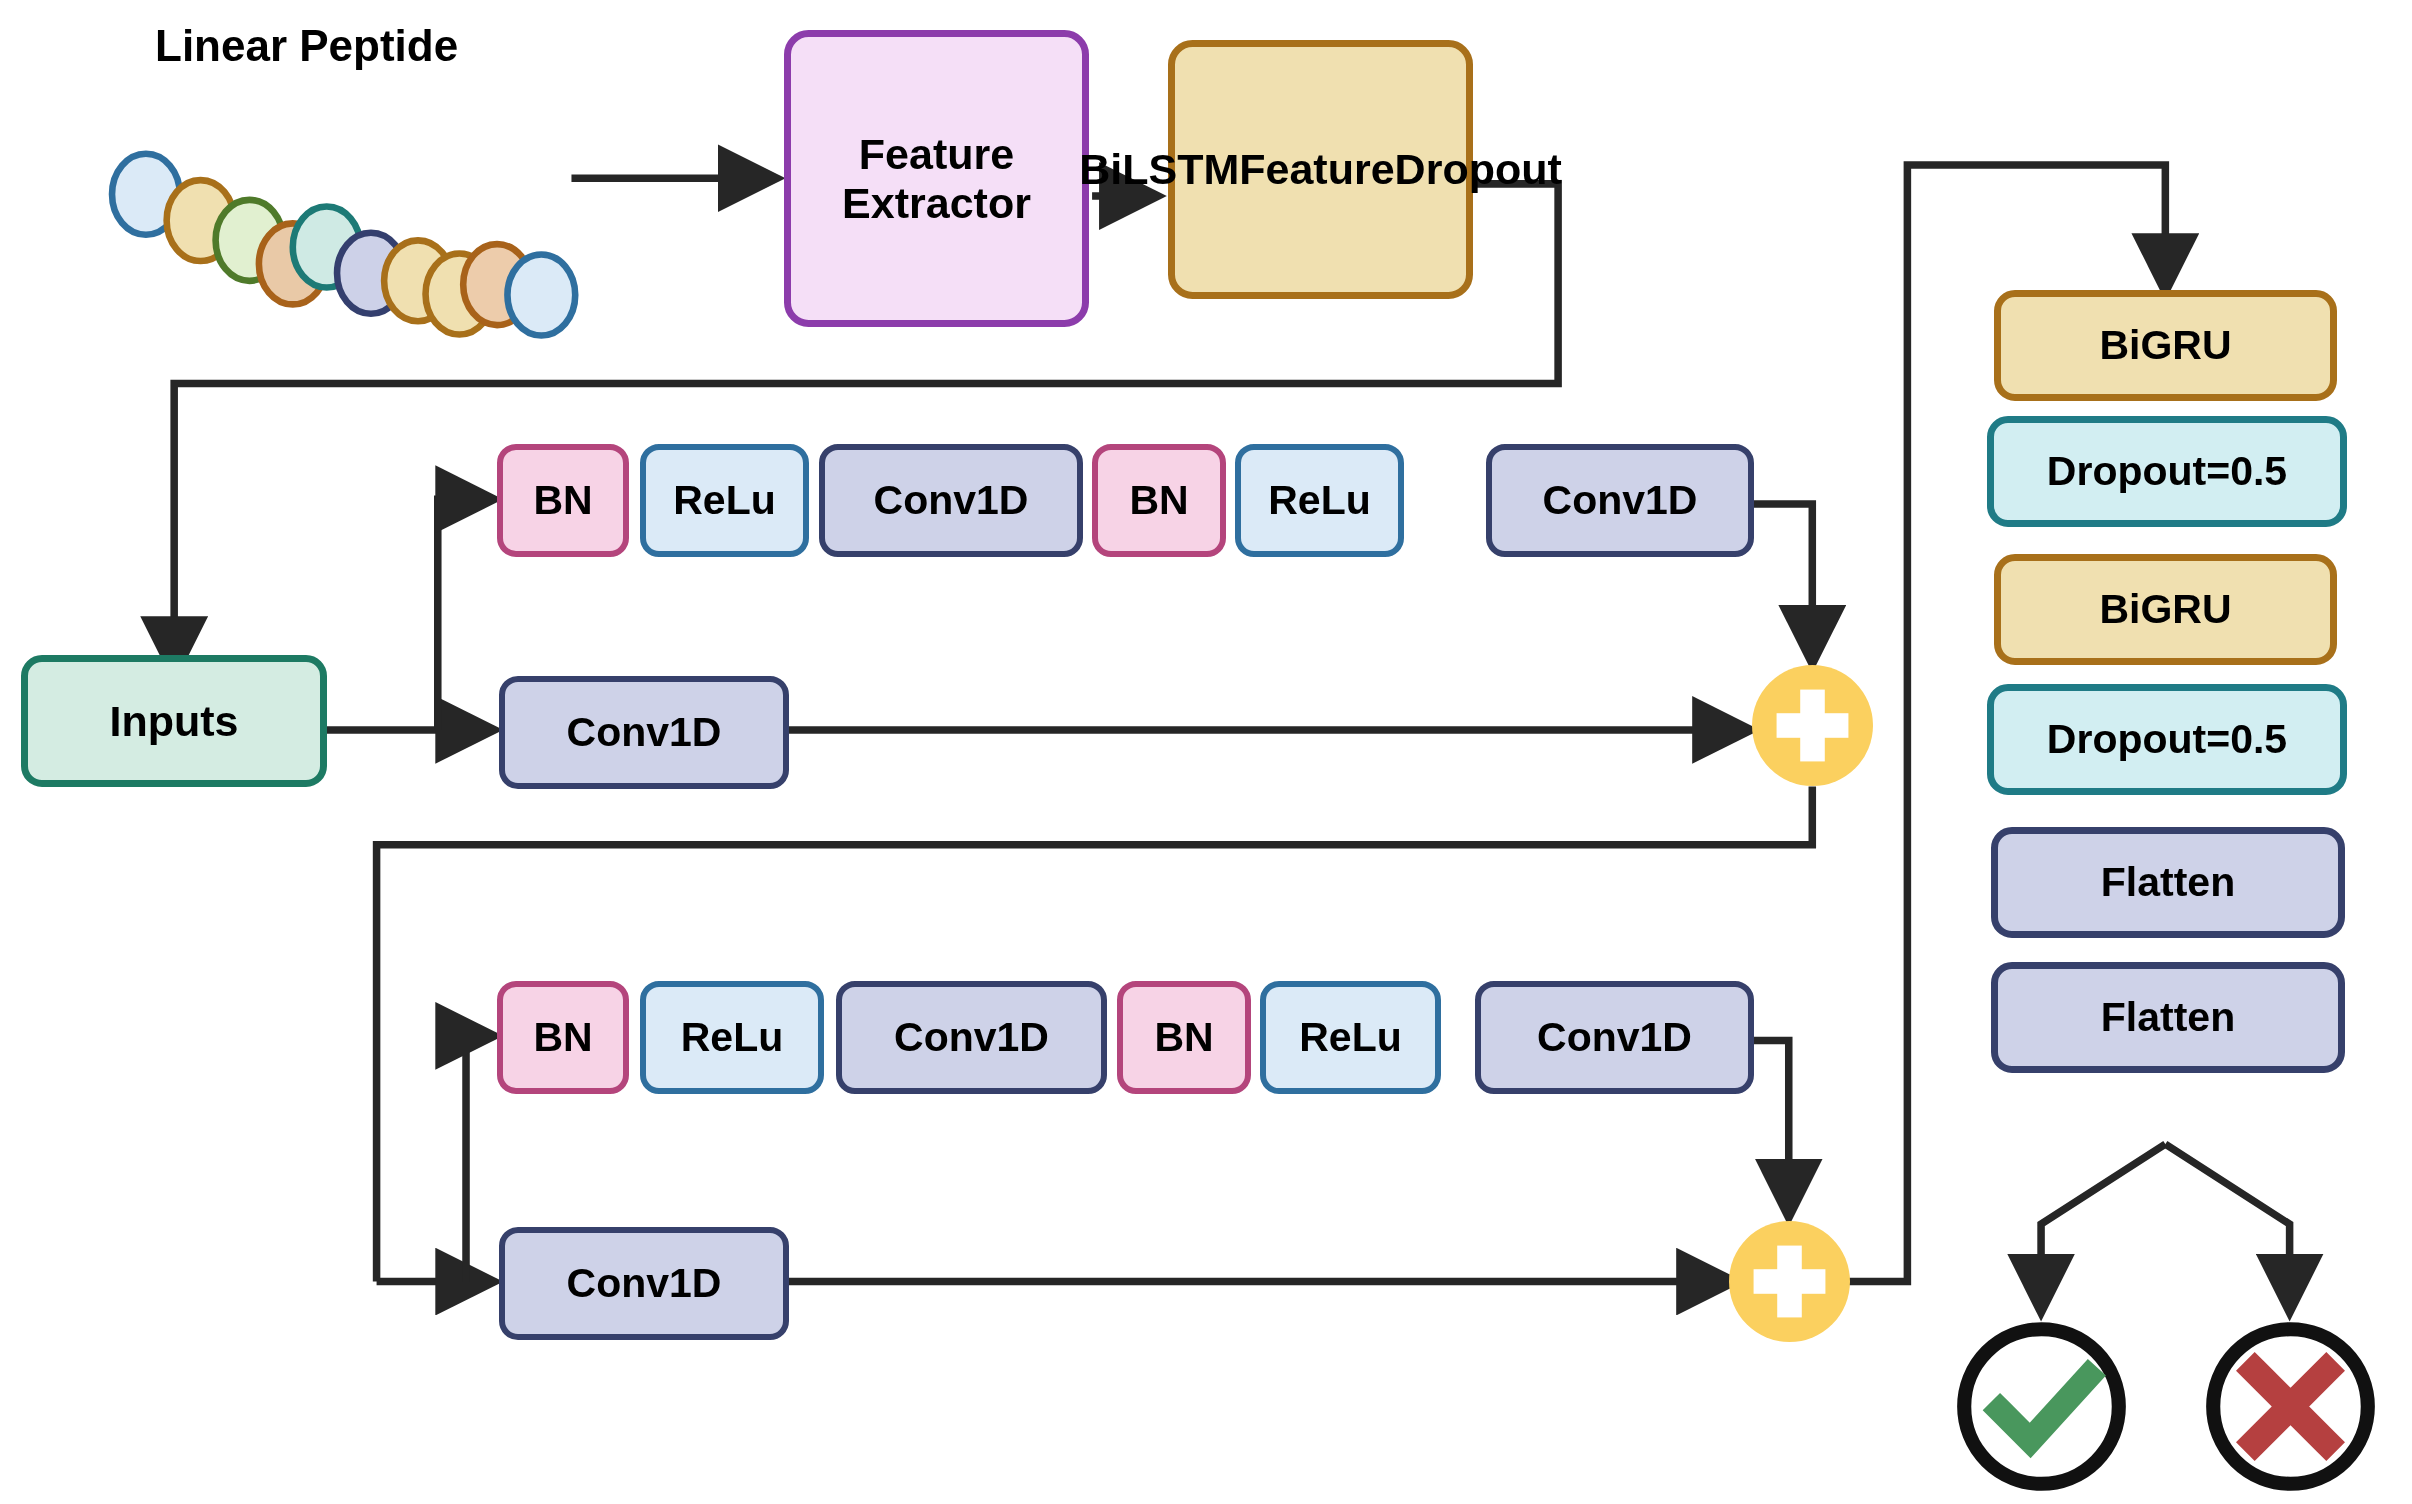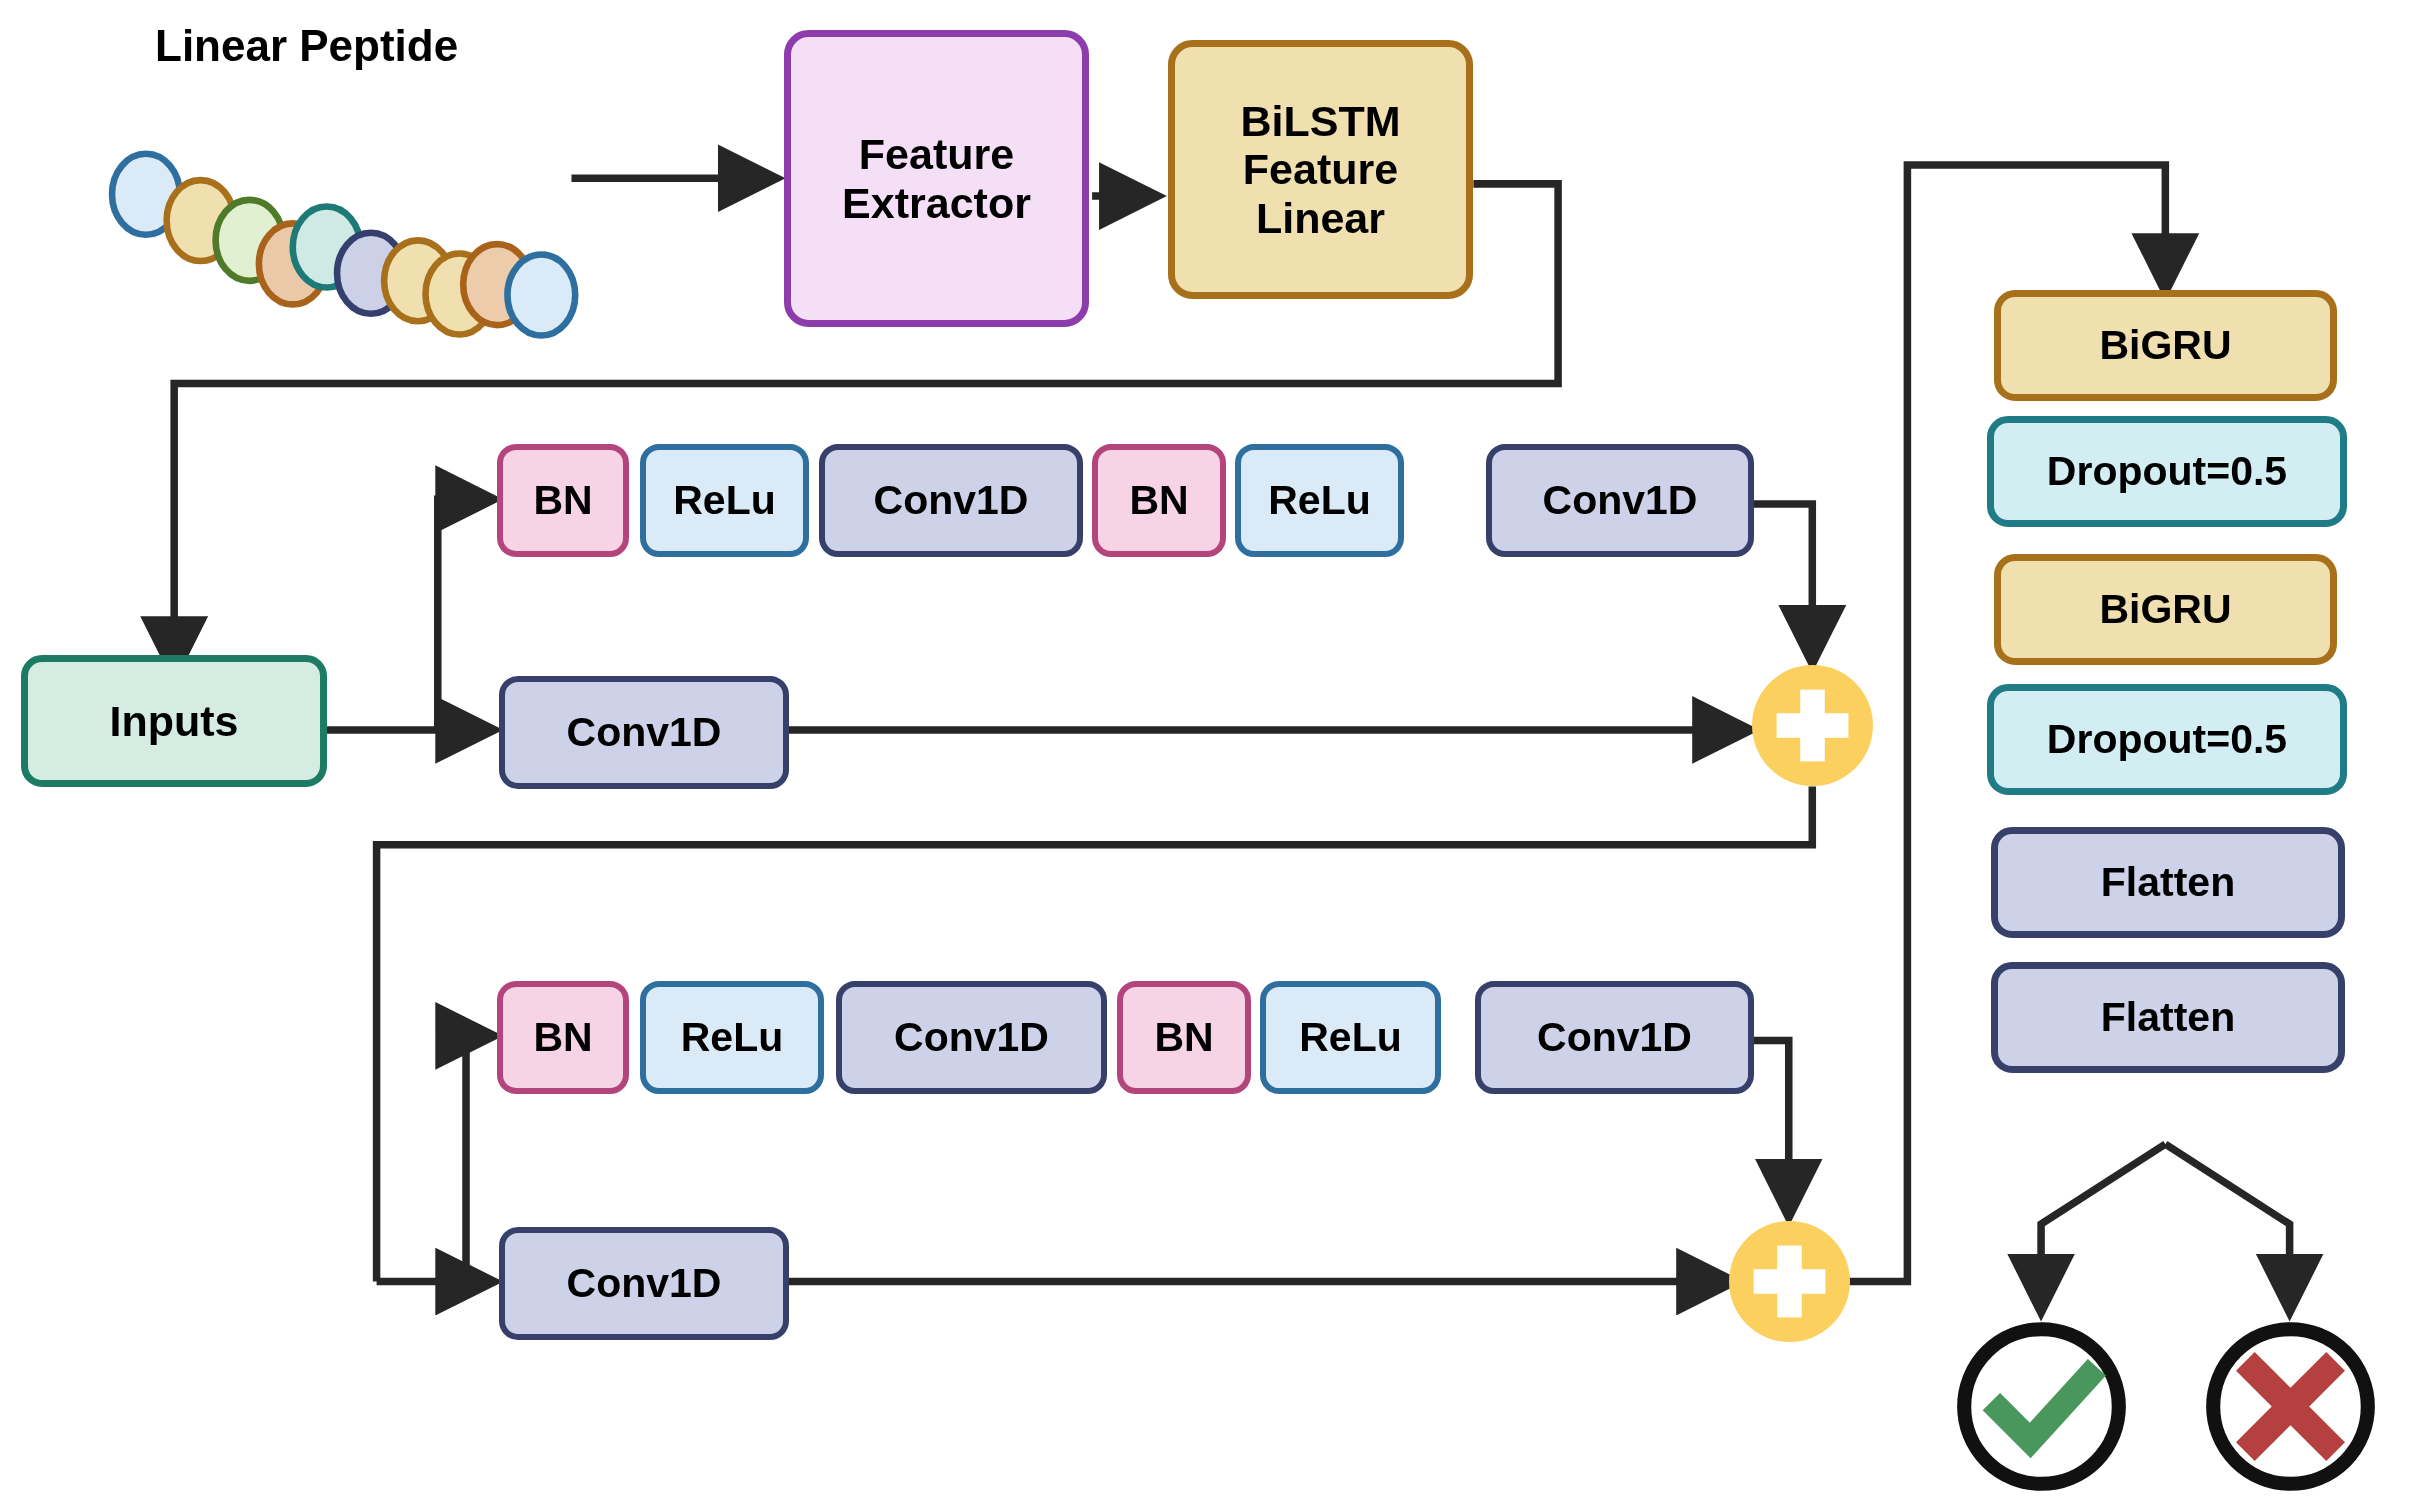--- a/index.html
+++ b/index.html
@@ -70,24 +70,24 @@
 
   <div class="title" style="left:155px;top:21px;font-size:44px;">Linear Peptide</div>
 
   <div class="node" style="left:784px;top:30px;width:305px;height:297px;border:7.5px solid #8c3cab;
               background:#f5dff7;border-radius:24.5px;font-size:43px;flex-direction:column;">
     <span>Feature</span>
     <span>Extractor</span>
   </div>
 
   <div class="node" style="left:1168px;top:40px;width:305px;height:259px;border:7.5px solid #a8701a;
-              background:#f0e0b0;border-radius:24.5px;font-size:43px;flex-direction:column;">
+              background:#f0e0b0;border-radius:24.5px;font-size:43px;">
     <span>BiLSTM</span>
     <span>Feature</span>
-    <span>Linear</span>
+    <span>Dropout</span>
   </div>
 
   <div class="node" style="left:21px;top:655px;width:306px;height:132px;border:7.5px solid #1d7a63;
               background:#d4ece2;border-radius:21px;font-size:43px;">Inputs</div>
 
   <div class="node" style="left:497px;top:444px;width:132px;height:113px;border:6.6px solid #b4457c;
               background:#f7d3e6;border-radius:19px;font-size:41px;">BN</div>
   <div class="node" style="left:640px;top:444px;width:169px;height:113px;border:6.6px solid #2f6f9f;
               background:#dbeaf7;border-radius:19px;font-size:41px;">ReLu</div>
   <div class="node" style="left:819px;top:444px;width:264px;height:113px;border:6.6px solid #36406b;

